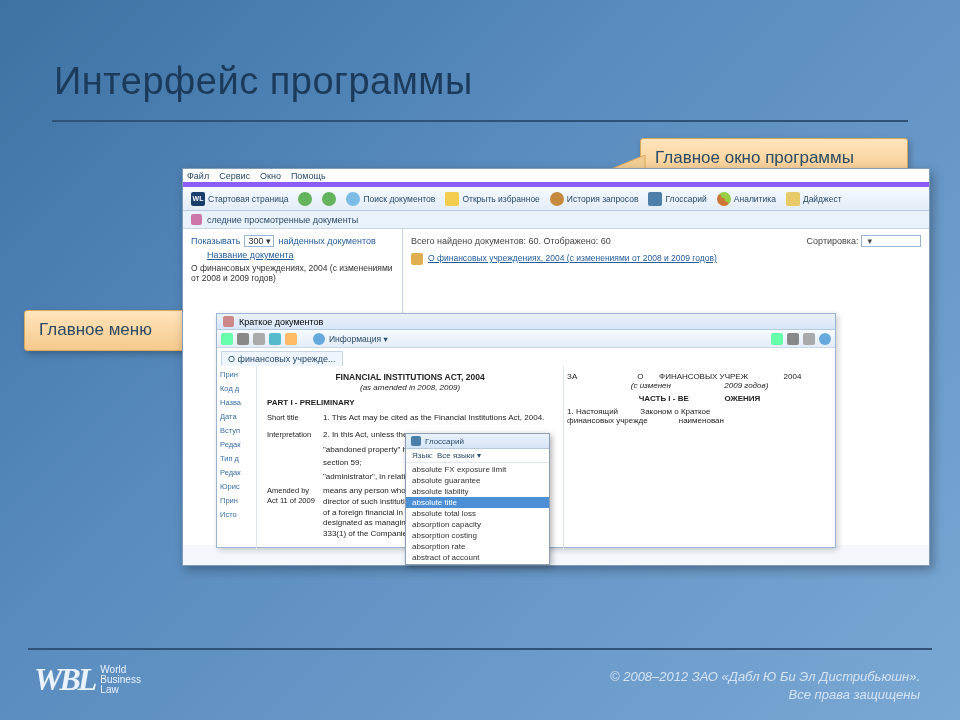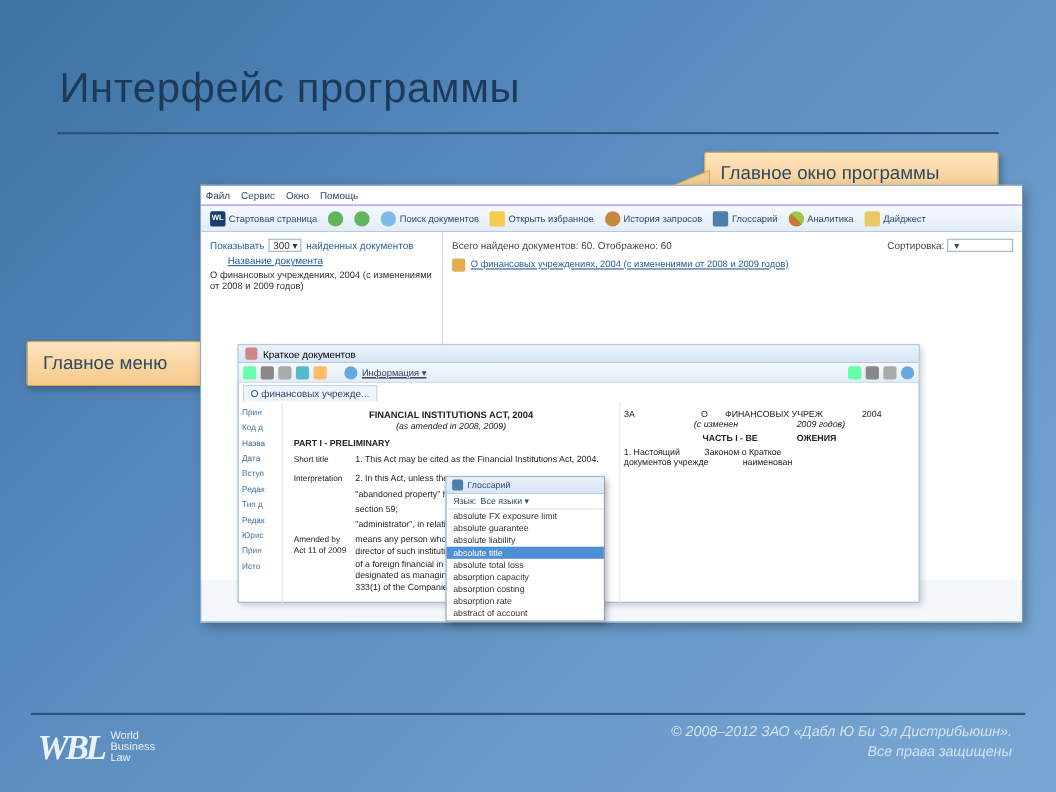--- a/index.html
+++ b/index.html
@@ -7,52 +7,52 @@
   .title { position: absolute; top: 60px; left: 54px; color: #1c3a5a; font-size: 38px; font-weight: 300; letter-spacing: 0.5px; }
   .title-rule { position: absolute; top: 120px; left: 52px; width: 856px; height: 2px; background: #2e5278; }
   .callout { position: absolute; background: linear-gradient(#ffe4bd, #f5c98b); border: 1px solid #d8a85c; border-radius: 3px; box-shadow: 2px 3px 6px rgba(0,0,0,0.25); padding: 8px 14px; color: #2c4a63; font-size: 17px; line-height: 1.35; }
   .callout-1 { top: 138px; left: 640px; width: 268px; }
   .callout-2 { top: 310px; left: 24px; width: 162px; }
   .callout-3 { top: 315px; left: 660px; width: 238px; }
   .callout-4 { top: 448px; left: 638px; width: 280px; }
   .app { position: absolute; top: 168px; left: 182px; width: 748px; height: 398px; background: #f4f8fd; border: 1px solid #7f9db9; box-shadow: 3px 4px 10px rgba(0,0,0,0.3); font-size: 10px; color: #333; }
   .titlebar { height: 20px; background: linear-gradient(#eaf2fb,#d6e5f7); border-bottom: 1px solid #b7c9de; display: flex; align-items: center; padding: 0 6px; gap: 5px; }
   .app-icon { width:14px; height:14px; background:#1a3e6c; color:#fff; font-size:7px; font-weight:bold; display:flex; align-items:center; justify-content:center; border-radius:2px; }
-  .menubar { height: 18px; background:#fff; border-bottom:1px solid #8b5cf6; display:flex; align-items:center; padding: 0 4px; gap: 10px; font-size: 9px; color:#2a4b6a; }
+  .menubar { height: 18px; background:#fff; border-bottom:5px solid #8b5cf6; display:flex; align-items:center; padding: 0 4px; gap: 10px; font-size: 9px; color:#2a4b6a; }
   .menubar span { cursor: default; }
   .toolbar { height: 24px; background: linear-gradient(#f5faff,#e3ecf7); border-bottom:1px solid #b7c9de; display:flex; align-items:center; padding:0 4px; gap:2px; font-size:8.5px; color:#2a4b6a; }
   .tb-item { display:flex; align-items:center; gap:3px; padding: 2px 4px; border-radius:2px; }
   .ico { display:inline-block; width:14px; height:14px; border-radius:2px; background:#6fa3d4; }
   .ico.green{background:#64b45e;} .ico.mag{background:#7cbde8;border-radius:50%;} .ico.star{background:#f4cc4e;} .ico.globe{background:#c58a3e;border-radius:50%;} .ico.pie{background:linear-gradient(45deg,#c73 50%,#9c4 50%);border-radius:50%;} .ico.book{background:#4e7fa8;} .ico.folder{background:#e8c968;}
   .subheader { height: 18px; background:#e9f1fa; border-bottom:1px solid #c9d6e6; color:#2a4b6a; font-size:9px; display:flex; align-items:center; padding:0 8px; }
   .cols { display:flex; height: calc(100% - 80px); }
   .leftcol { width: 220px; border-right:1px solid #c9d6e6; padding: 6px 8px; display:flex; flex-direction:column; gap:3px; background:#fff; }
   .rightcol { flex:1; padding:6px 8px; background:#fff; position:relative; }
   .link { color:#255d9a; font-size:9px; }
   .select { border:1px solid #9bb4cf; background:#fff; padding:0 3px; font-size:9px; }
   .rowtop { display:flex; align-items:center; gap:4px; }
   .rightheader { display:flex; justify-content:space-between; align-items:center; font-size:9px; color:#444; }
   .child-win { position:absolute; background:#fff; border:1px solid #9bb4cf; box-shadow:2px 2px 6px rgba(0,0,0,0.2); }
   .child-win .titlebar { height:16px; font-size:9px; }
-  .doc-tb { height:18px; background:linear-gradient(#f5faff,#e3ecf7); border-bottom:1px solid #c9d6e6; display:flex; align-items:center; padding:0 4px; gap:4px;text-decoration:underline; }
+  .doc-tb { height:18px; background:linear-gradient(#f5faff,#e3ecf7); border-bottom:1px solid #c9d6e6; display:flex; align-items:center; padding:0 4px; gap:4px; }
   .tiny-ico { width:12px; height:12px; border-radius:2px; background:#7aa; display:inline-block;}
   .tab { background:#eef5fd; border:1px solid #c9d6e6; border-bottom:none; font-size:9px; padding:2px 6px; margin-left:4px; color:#2a4b6a; display:inline-block;}
   .doc-body { display:flex; height:calc(100% - 50px); }
   .doc-nav { width:40px; border-right:1px solid #dce6f1; padding:4px 3px; font-size:7.5px; color:#3a6fa2; display:flex; flex-direction:column; gap:5px; }
   .doc-text { flex:1; padding:6px 10px; font-size:8px; color:#222; line-height:1.35; overflow:hidden; position:relative;}
   .doc-text .h { font-weight:bold; font-size:8.5px; text-align:center; }
   .doc-text-ru { width:44%; border-left:1px solid #dce6f1; padding:6px 3px; font-size:8px; color:#222; }
   .ins { margin-bottom:3px; }
   .gloss { position:absolute; left:405px; top:433px; width:145px; background:#fff; border:1px solid #8e9fb5; box-shadow:2px 2px 6px rgba(0,0,0,0.3); font-size:8px; z-index:30; }
   .gloss-titlebar{height:15px;background:linear-gradient(#eaf2fb,#d6e5f7);border-bottom:1px solid #b7c9de;display:flex;align-items:center;padding:0 5px;gap:4px;color:#2a4b6a;}
   .gloss-row{padding:2px 6px;display:flex;gap:4px;color:#2a4b6a;border-bottom:1px solid #e0e8f1;}
   .gloss-list{padding:1px 0;}
   .gloss-item{padding:1px 6px;color:#333;font-size:8px;}
   .gloss-item.sel{background:#4d8fd5;color:#fff;}
-  .footer { position:absolute; bottom:28px; right:40px; text-align:right; color:#d4e3f2; font-size:13px; font-style:italic; line-height:1.4; }
+  .footer { position:absolute; bottom:16px; right:40px; text-align:right; color:#d4e3f2; font-size:13px; font-style:italic; line-height:1.4; }
   .logo { position:absolute; bottom:22px; left:34px; color:#eaf2fb; font-size:11px; display:flex; align-items:center; gap:6px; }
   .logo-mark { font-family:Georgia,serif; font-size:32px; font-weight:bold; font-style:italic; letter-spacing:-3px; }
   .logo-txt { font-size:10px; line-height:1; }
   .foot-rule { position:absolute; bottom:70px; left:28px; width:904px; height:2px; background:#2e5278; }
   svg.conn { position:absolute; pointer-events:none; }
 </style>
 </head>
 <body>
 
 <div class="title">Интерфейс программы</div>
@@ -112,20 +112,24 @@
       </div>
     <div class="tb-item">
         <span class="ico pie"></span>
         <span>Аналитика</span>
       </div>
     <div class="tb-item">
         <span class="ico folder"></span>
         <span>Дайджест</span>
       </div>
   </div>
+  <div class="subheader">
+      <span class="ico" style="width:11px;height:11px;margin-right:5px;background:#c7a;"></span>
+      <span>следние просмотренные документы</span>
+    </div>
   <div class="cols">
     <div class="leftcol">
       <div class="rowtop">
         <span class="link">Показывать</span>
         <span class="select"><span>300</span> ▾</span>
         <span class="link">найденных документов</span>
       </div>
       <div class="link" style="text-decoration:underline;padding-left:16px;">Название документа</div>
       <div style="font-size:8.5px;color:#333;">О финансовых учреждениях, 2004 (с изменениями от 2008 и 2009 годов)</div>
     </div>
@@ -201,21 +205,21 @@
           <div>designated as managing age</div>
           <div>333(1) of the Companies Act</div>
         </div>
       </div>
     </div>
     <div class="doc-text-ru">
       <div class="h" style="white-space:pre;">ЗА                           О       ФИНАНСОВЫХ УЧРЕЖ                2004</div>
       <div style="text-align:center;font-style:italic;white-space:pre;">(с изменен                        2009 годов)</div>
       <div style="text-align:center;font-weight:bold;margin-top:4px;white-space:pre;">ЧАСТЬ I - BE                ОЖЕНИЯ</div>
       <div style="margin-top:4px;white-space:pre;">1. Настоящий          Законом о Краткое</div>
-      <div style="white-space:pre;">документов учрежде              наименован</div>
+      <div style="white-space:pre;">финансовых учрежде              наименован</div>
     </div>
   </div>
 </div>
 
 <div class="gloss">
   <div class="gloss-titlebar">
     <span class="tiny-ico" style="width:10px;height:10px;background:#4e7fa8;"></span>
     <span>Глоссарий</span>
   </div>
   <div class="gloss-row">

